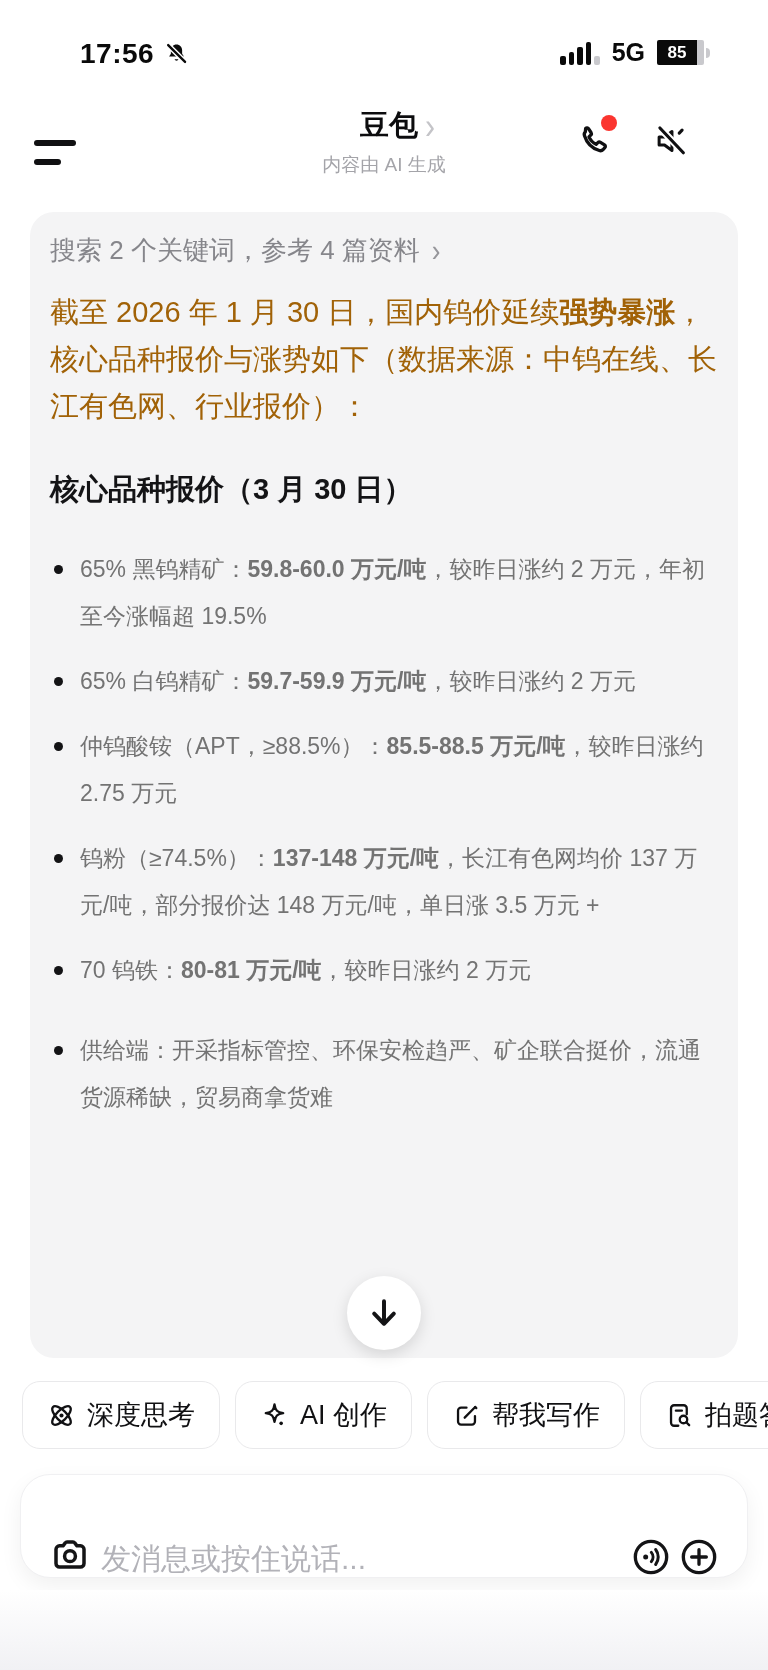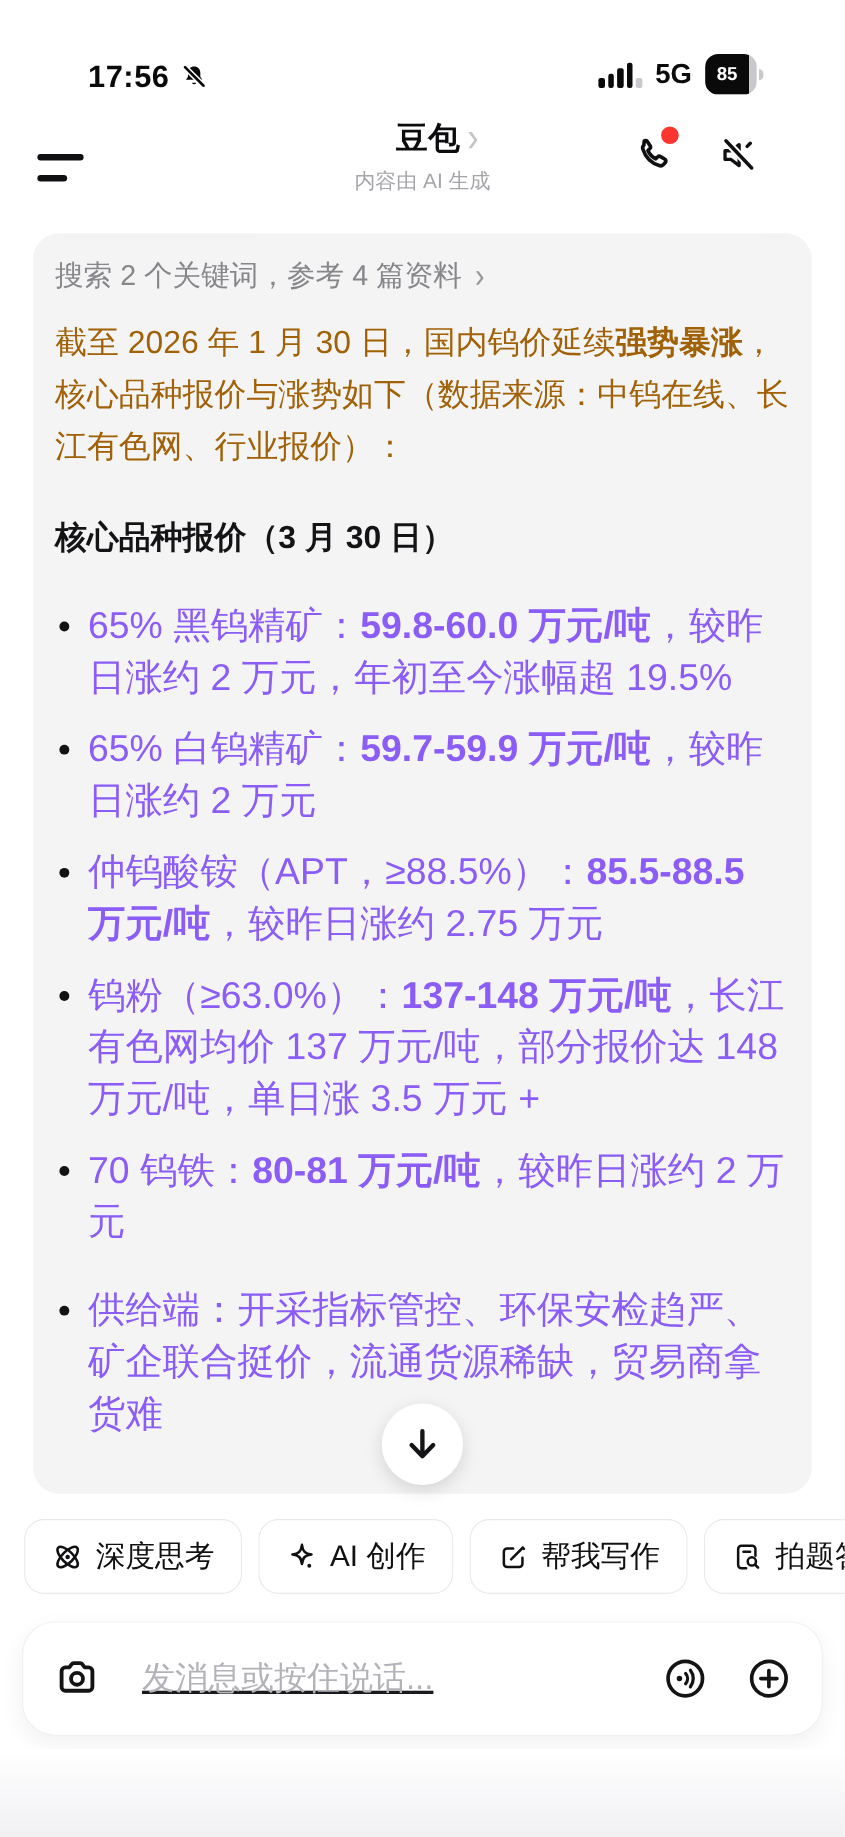--- a/index.html
+++ b/index.html
@@ -1,31 +1,31 @@
 <!DOCTYPE html>
 <html><head>
 <meta charset="utf-8">
 <style>
   html,body{margin:0;padding:0;background:#e9e9ec;}
   #screen{position:relative;width:768px;height:1670px;background:#ffffff;overflow:hidden;
           font-family:"Liberation Sans","DejaVu Sans",sans-serif;color:#1a1a1c;margin:0 auto;}
 
   
   .status-bar{position:absolute;top:38px;left:0;right:0;height:48px;display:flex;
-              align-items:flex-end;justify-content:space-between;padding:0 74px 0 80px;}
+              align-items:flex-start;justify-content:space-between;padding:0 58px 0 80px;}
   .time-wrap{display:flex;align-items:center;gap:9px;}
   .time{font-size:28px;font-weight:700;letter-spacing:.5px;color:#0a0a0a;}
   .status-right{display:flex;align-items:center;gap:12px;}
   .sig{display:flex;align-items:flex-end;gap:3px;height:24px;}
   .sig i{display:block;width:5.5px;border-radius:2px;background:#0a0a0a;}
   .sig i.b1{height:9px}.sig i.b2{height:13px}.sig i.b3{height:18px}.sig i.b4{height:23px}
   .sig i.dim{height:9px;background:#c9c9cd;}
   .net{font-size:25px;font-weight:600;color:#0a0a0a;}
   .batt-wrap{display:flex;align-items:center;}
-  .batt{display:flex;width:47px;height:37px;border-radius:12px;overflow:hidden;}
+  .batt{display:flex;width:47px;height:25px;border-radius:2px;overflow:hidden;}
   .batt-fill{width:40px;background:#0a0a0a;color:#fff;font-size:17px;font-weight:700;
              display:flex;align-items:center;justify-content:center;}
   .batt-stub{flex:1;background:#c9c9cd;}
   .batt-tip{width:4px;height:10px;background:#c9c9cd;border-radius:0 4px 4px 0;margin-left:2px;}
 
   
   .header{position:absolute;top:106px;left:0;right:0;height:92px;}
   .menu-btn{position:absolute;left:34px;top:28px;width:50px;height:40px;}
   .menu-btn i{display:block;height:6px;border-radius:3px;background:#101012;}
   .menu-btn i.l1{width:42px;margin-top:6px;}
@@ -41,42 +41,42 @@
   .red-dot{position:absolute;right:3px;top:1px;width:16px;height:16px;border-radius:50%;}
 
   
   .card{position:absolute;left:30px;top:212px;width:708px;height:1146px;background:#f4f4f5;
         border-radius:24px;padding:18px 20px;box-sizing:border-box;overflow:hidden;}
   .search-row{display:flex;align-items:center;gap:12px;color:#86868b;font-size:26px;line-height:40px;cursor:pointer;}
   .search-chevron{font-size:26px;color:#96969b;transform:scaleY(1.2);}
   .msg-par{margin-top:19px;font-size:29px;line-height:47px;color:#a16207;}
   .msg-h{margin-top:36px;font-size:29px;line-height:47px;font-weight:700;color:#141416;}
   ul.msg-list{margin:33px 0 0 0;list-style:none;padding:0;}
-  ul.msg-list li{position:relative;padding-left:30px;font-size:34px;line-height:47px;color:#8b5cf6;}
+  ul.msg-list li{position:relative;padding-left:30px;font-size:23px;line-height:47px;color:#737373;}
   ul.msg-list li + li{margin-top:18px;}
   ul.msg-list li::before{content:"";position:absolute;left:4px;top:19px;width:9px;height:9px;
                          border-radius:50%;background:#131315;}
   .bold{font-weight:700;}
 
   
   .scroll-btn{position:absolute;left:347px;top:1276px;width:74px;height:74px;border-radius:50%;
               background:#ffffff;box-shadow:0 5px 16px rgba(0,0,0,.13);display:flex;
               align-items:center;justify-content:center;cursor:pointer;}
 
   
   .chips{position:absolute;left:0;top:1381px;width:768px;height:68px;display:flex;gap:15px;
          padding-left:22px;overflow:hidden;}
   .chip{flex:0 0 auto;display:flex;align-items:center;gap:11px;padding:0 24px;background:#ffffff;
         border:1.5px solid #e9e9eb;border-radius:18px;font-size:27px;font-weight:500;color:#111113;
         box-sizing:border-box;cursor:pointer;white-space:nowrap;}
 
   
   .composer{position:absolute;left:20px;top:1474px;width:728px;height:104px;background:#ffffff;
             border:1px solid #f0f0f2;border-radius:30px;box-shadow:0 8px 22px rgba(0,0,0,.06);
-            display:flex;align-items:center;gap:36px;padding:0 28px;box-sizing:border-box;text-decoration:underline;}
+            display:flex;align-items:flex-end;gap:8px;padding:0 28px;box-sizing:border-box;}
   .composer input{flex:1;min-width:0;border:none;outline:none;background:transparent;
                   font-size:30px;color:#1a1a1c;font-family:inherit;}
   .composer input::placeholder{color:#b2b2b8;}
   .round-ic{display:flex;align-items:center;justify-content:center;cursor:pointer;}
 
   .bottom-fade{position:absolute;left:0;top:1590px;width:768px;height:80px;
                background:linear-gradient(180deg,#ffffff 0%,#f1f1f4 100%);}
   svg{display:block;}
 </style>
 </head>
@@ -150,21 +150,21 @@
     </div>
 
     <div class="msg-par"><span>截至 2026 年 1 月 30 日，国内钨价延续</span><span class="bold">强势暴涨</span><span>，核心品种报价与涨势如下（数据来源：中钨在线、长江有色网、行业报价）：</span></div>
 
     <div class="msg-h">核心品种报价（3 月 30 日）</div>
 
     <ul class="msg-list">
       <li><span>65% 黑钨精矿：</span><span class="bold">59.8-60.0 万元/吨</span><span>，较昨日涨约 2 万元，年初至今涨幅超 19.5%</span></li>
       <li><span>65% 白钨精矿：</span><span class="bold">59.7-59.9 万元/吨</span><span>，较昨日涨约 2 万元</span></li>
       <li><span>仲钨酸铵（APT，≥88.5%）：</span><span class="bold">85.5-88.5 万元/吨</span><span>，较昨日涨约 2.75 万元</span></li>
-      <li><span>钨粉（≥63.0%）：</span><span class="bold">137-148 万元/吨</span><span>，长江有色网均价 137 万元/吨，部分报价达 148 万元/吨，单日涨 3.5 万元 +</span></li>
+      <li><span>钨粉（≥74.5%）：</span><span class="bold">137-148 万元/吨</span><span>，长江有色网均价 137 万元/吨，部分报价达 148 万元/吨，单日涨 3.5 万元 +</span></li>
       <li><span>70 钨铁：</span><span class="bold">80-81 万元/吨</span><span>，较昨日涨约 2 万元</span></li>
     </ul>
 
 
     <ul class="msg-list">
       <li><span>供给端：开采指标管控、环保安检趋严、矿企联合挺价，流通货源稀缺，贸易商拿货难</span></li>
     </ul>
   </div>
 
   <div class="scroll-btn">

